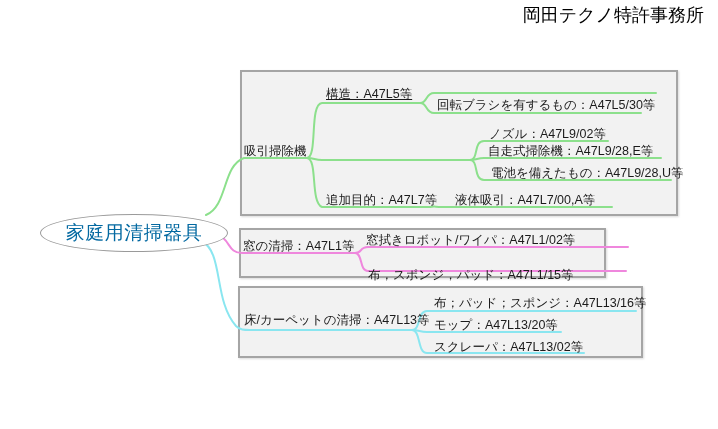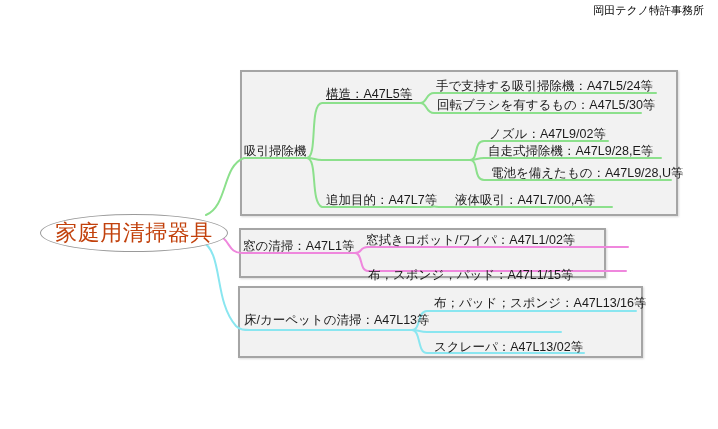--- a/index.html
+++ b/index.html
@@ -5,41 +5,41 @@
   html,body{margin:0;padding:0;background:#fff;}
   #canvas{
     position:relative;
     width:718px;height:429px;
     background:#ffffff;
     font-family:"Liberation Sans","DejaVu Sans",sans-serif;
     overflow:hidden;
   }
   #office-name{
     position:absolute;top:3px;right:14px;
-    font-size:11px;color:#000;white-space:nowrap;
+    font-size:18px;color:#000;white-space:nowrap;
   }
   .group-box{
     position:absolute;
     background:var(--c-box_bg,#f2f2f2);
     border:2px solid var(--c-box_border,#a5a5a5);
     box-sizing:border-box;
     box-shadow:1px 1px 2px rgba(0,0,0,.15);
   }
   #box-suction{left:240px;top:70px;width:438px;height:146px;}
   #box-window{left:239px;top:228px;width:367px;height:50px;}
   #box-floor{left:238px;top:286px;width:405px;height:72px;}
   #root-node{
     position:absolute;left:40px;top:214px;width:188px;height:38px;
     border:1.5px solid #9a9a9a;border-radius:50%;
     background:#fff;
     display:flex;align-items:center;justify-content:center;
     box-sizing:border-box;
   }
   #root-node .root-label{
-    font-size:22px;color:#c2410c;white-space:nowrap;letter-spacing:.5px;
+    font-size:19px;color:#0369a1;white-space:nowrap;letter-spacing:.5px;
   }
   svg#edges{position:absolute;left:0;top:0;pointer-events:none;}
   svg#edges path{fill:none;stroke-width:2;stroke-linecap:round;}
   .edge-suction{stroke:var(--c-suction,#8ce08c);}
   .edge-window{stroke:var(--c-window,#ef87dd);}
   .edge-floor{stroke:var(--c-floor,#8ae6f0);}
   .node{
     position:absolute;
     font-size:12.5px;line-height:14px;color:#1b1b1b;
     white-space:nowrap;cursor:default;
@@ -75,29 +75,29 @@
     <path class="edge-floor" d="M 412 330 C 420 330 419 332 427 332 L 561 332"></path>
     <path class="edge-floor" d="M 412 330 C 421 330 417 353 427 353 L 584 353"></path>
   </svg>
 
   <div id="root-node">
     <span class="root-label">家庭用清掃器具</span>
   </div>
 
   <div class="node" style="left:244px;top:144px;">吸引掃除機</div>
   <div class="node" style="left:326px;top:87px;text-decoration:underline;">構造：A47L5等</div>
-  <div class="node" style="left:436px;top:79px;">手で支持する吸引掃除機：A47L5/24等</div>
   <div class="node" style="left:437px;top:98px;">回転ブラシを有するもの：A47L5/30等</div>
   <div class="node" style="left:489px;top:127px;">ノズル：A47L9/02等</div>
   <div class="node" style="left:488px;top:144px;">自走式掃除機：A47L9/28,E等</div>
   <div class="node" style="left:491px;top:166px;">電池を備えたもの：A47L9/28,U等</div>
   <div class="node" style="left:326px;top:193px;">追加目的：A47L7等</div>
   <div class="node" style="left:455px;top:193px;">液体吸引：A47L7/00,A等</div>
 
   <div class="node" style="left:243px;top:239px;">窓の清掃：A47L1等</div>
   <div class="node" style="left:366px;top:233px;">窓拭きロボット/ワイパ：A47L1/02等</div>
   <div class="node" style="left:368px;top:268px;">布，スポンジ，パッド：A47L1/15等</div>
 
   <div class="node" style="left:244px;top:313px;">床/カーペットの清掃：A47L13等</div>
   <div class="node" style="left:434px;top:296px;">布；パッド；スポンジ：A47L13/16等</div>
+  <div class="node" style="left:434px;top:318px;">モップ：A47L13/20等</div>
   <div class="node" style="left:434px;top:340px;">スクレーパ：A47L13/02等</div>
 
 </div>
 
 </body></html>

